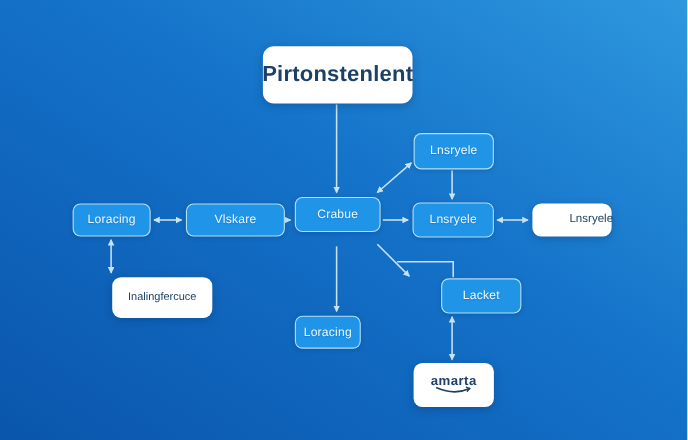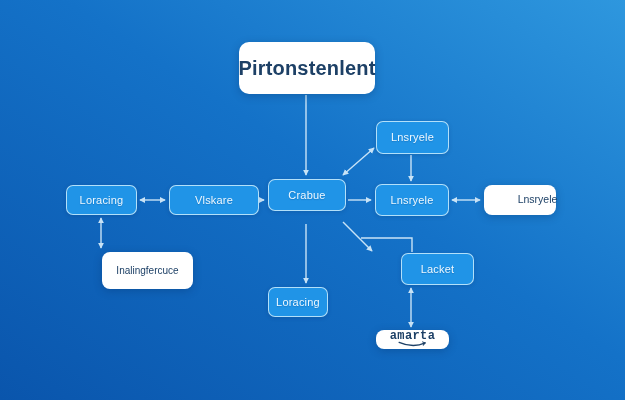--- a/index.html
+++ b/index.html
@@ -116,21 +116,21 @@
   </div>
 
   <div class="node blue" style="left:374px; top:253px; width:73px; height:32px;margin-left:27px;">
     <span>Lacket</span>
   </div>
 
   <div class="node blue" style="left:268px; top:287px; width:60px; height:30px;">
     <span>Loracing</span>
   </div>
 
-  <div class="node white" style="left:376px; top:330px; width:73px; height:19px;font-family:Liberation Mono, monospace;">
+  <div class="node white" style="left:376px; top:330px; width:73px; height:40px;">
     <span class="amarta-label">amarta</span>
     <svg class="smile" width="38" height="9" viewBox="0 0 38 9" xmlns="http://www.w3.org/2000/svg">
       <path d="M3 1.5 Q 19 8.5 33 2.2" fill="none" stroke="#1d4066" stroke-width="1.5" stroke-linecap="round"></path>
       <path d="M33 2.2 l -3 -1.2 M33 2.2 l -2.2 2.5" fill="none" stroke="#1d4066" stroke-width="1.2" stroke-linecap="round"></path>
     </svg>
   </div>
 
 </div>
 
 </body></html>

